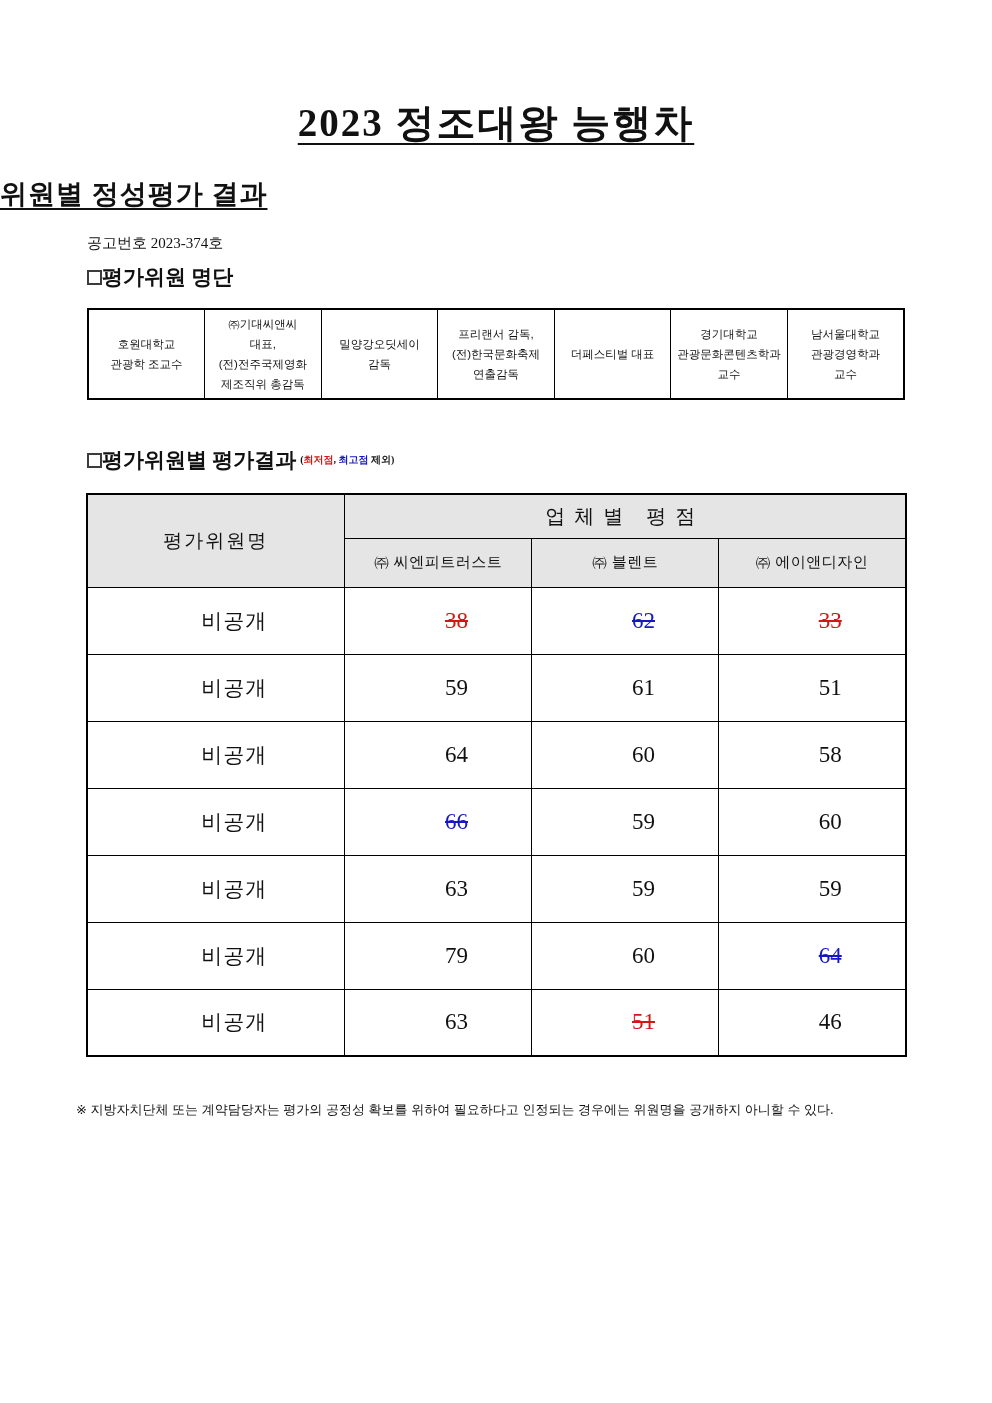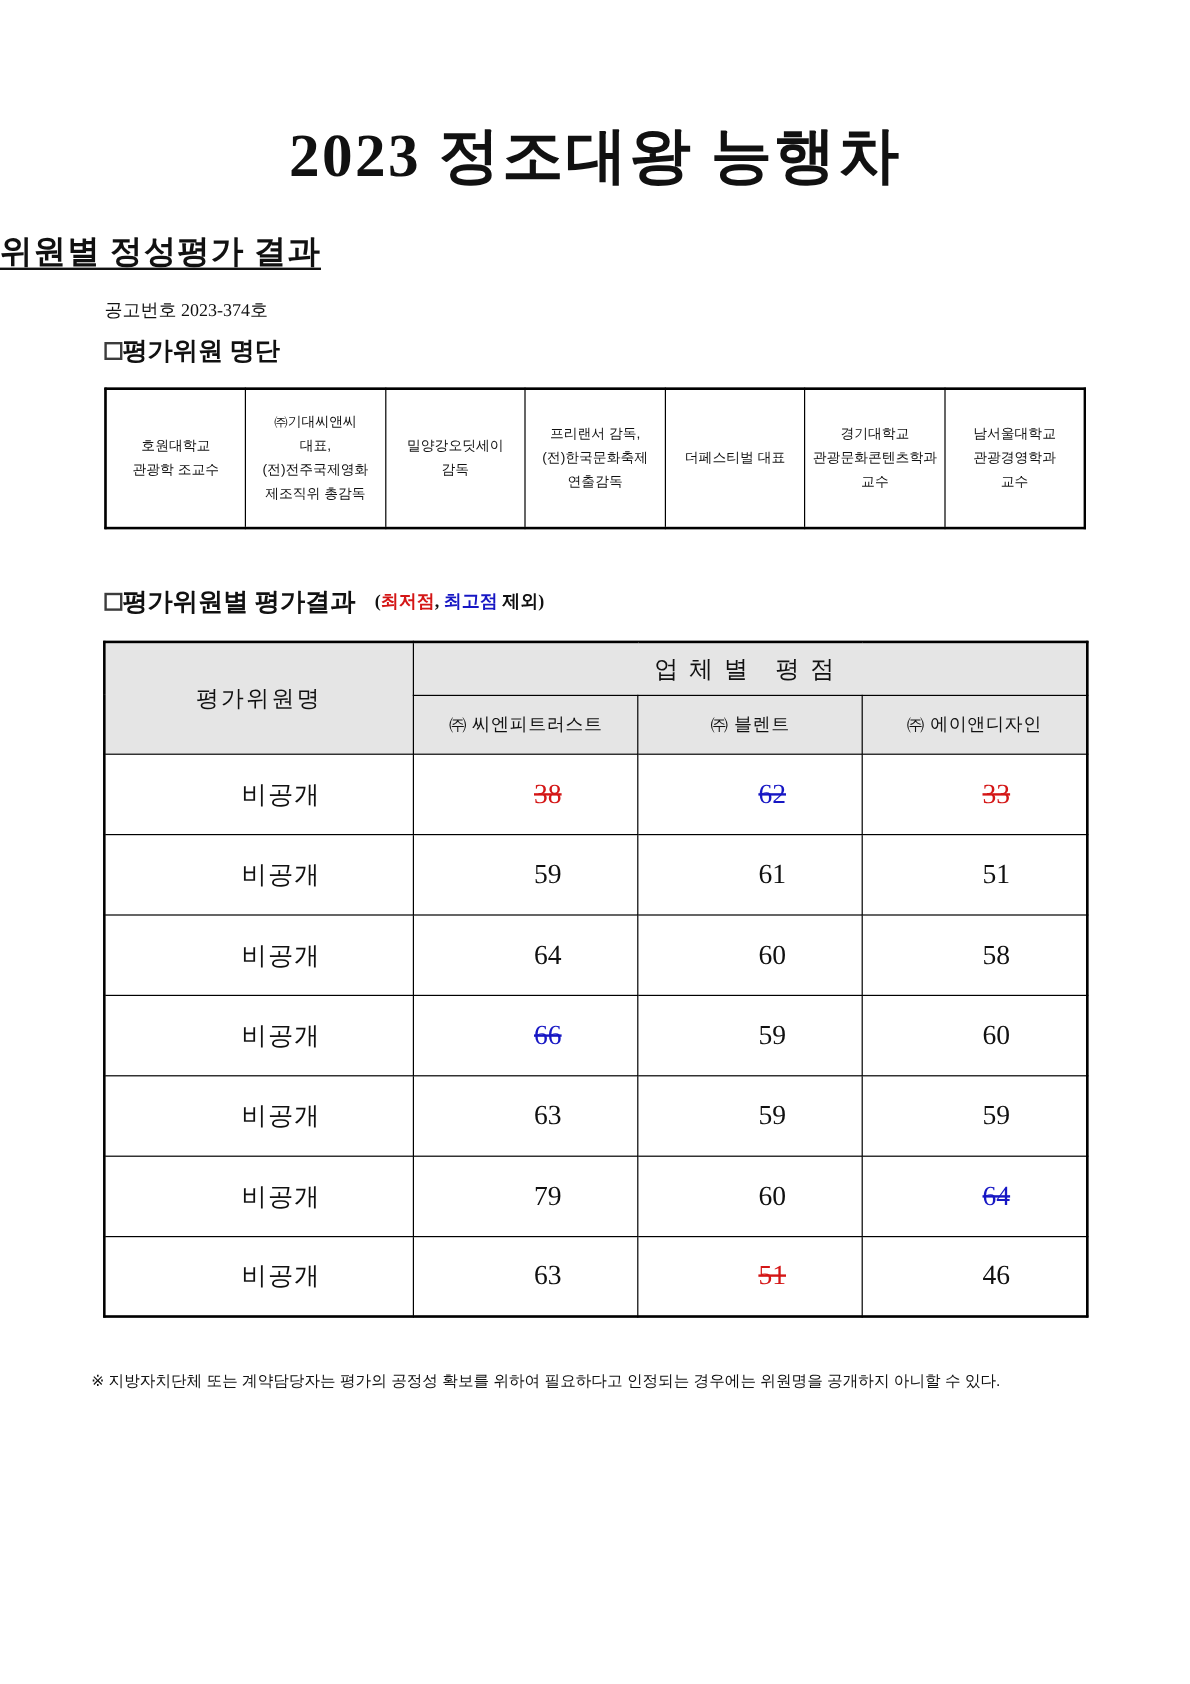--- a/index.html
+++ b/index.html
@@ -14,23 +14,24 @@
     width: 992px;
     height: 1403px;
     position: relative;
     font-family: "Liberation Serif", "DejaVu Serif", serif;
     color: var(--ink);
   }
   .page { padding-top: 96px; }
 
   .doc-title {
     text-align: center;
-    font-size: 51px;
+    font-size: 39px;
     font-weight: bold;
     letter-spacing: 2px;
+    text-decoration: underline;
     text-decoration-thickness: 2px;
     text-underline-offset: 7px;
   }
   .doc-subtitle {
     text-align: left;
     font-size: 27px;
     font-weight: bold;
     letter-spacing: 1px;
     margin-top: 26px;
     text-decoration: underline;
@@ -50,45 +51,45 @@
     align-items: center;
     gap: 0;
   }
   .checkbox-square {
     display: inline-block;
     width: 15px; height: 15px;
     border: 2px solid #3c3c3c;
     flex: 0 0 auto;
   }
   .heading-note {
-    font-size: 15px;
+    font-size: 10px;
     font-weight: bold;
     letter-spacing: 0;
-    margin-left: 16px;
+    margin-left: 4px;
   }
 
   table {
     border-collapse: collapse;
     table-layout: fixed;
     width: 818px;
     margin: 0 auto;
   }
   table, th, td { border: 1px solid #000; }
   table { border-width: 2px; outline: 1px solid #000; outline-offset: -1px; }
   th, td { text-align: center; vertical-align: middle; }
 
   
   .committee-table { margin-top: 17px; }
   .committee-table .name-row td {
     height: 44px;
     font-size: 21px;
     letter-spacing: 1px;
   }
   .committee-table .detail-row td {
-    height: 116px;
+    height: 90px;
     font-family: "Liberation Sans", "DejaVu Sans", sans-serif;
     font-size: 11.5px;
     line-height: 1.75;
     white-space: pre-line;
     padding: 2px 1px;
   }
 
   .section2-gap { margin-top: 46px; }
 
   

